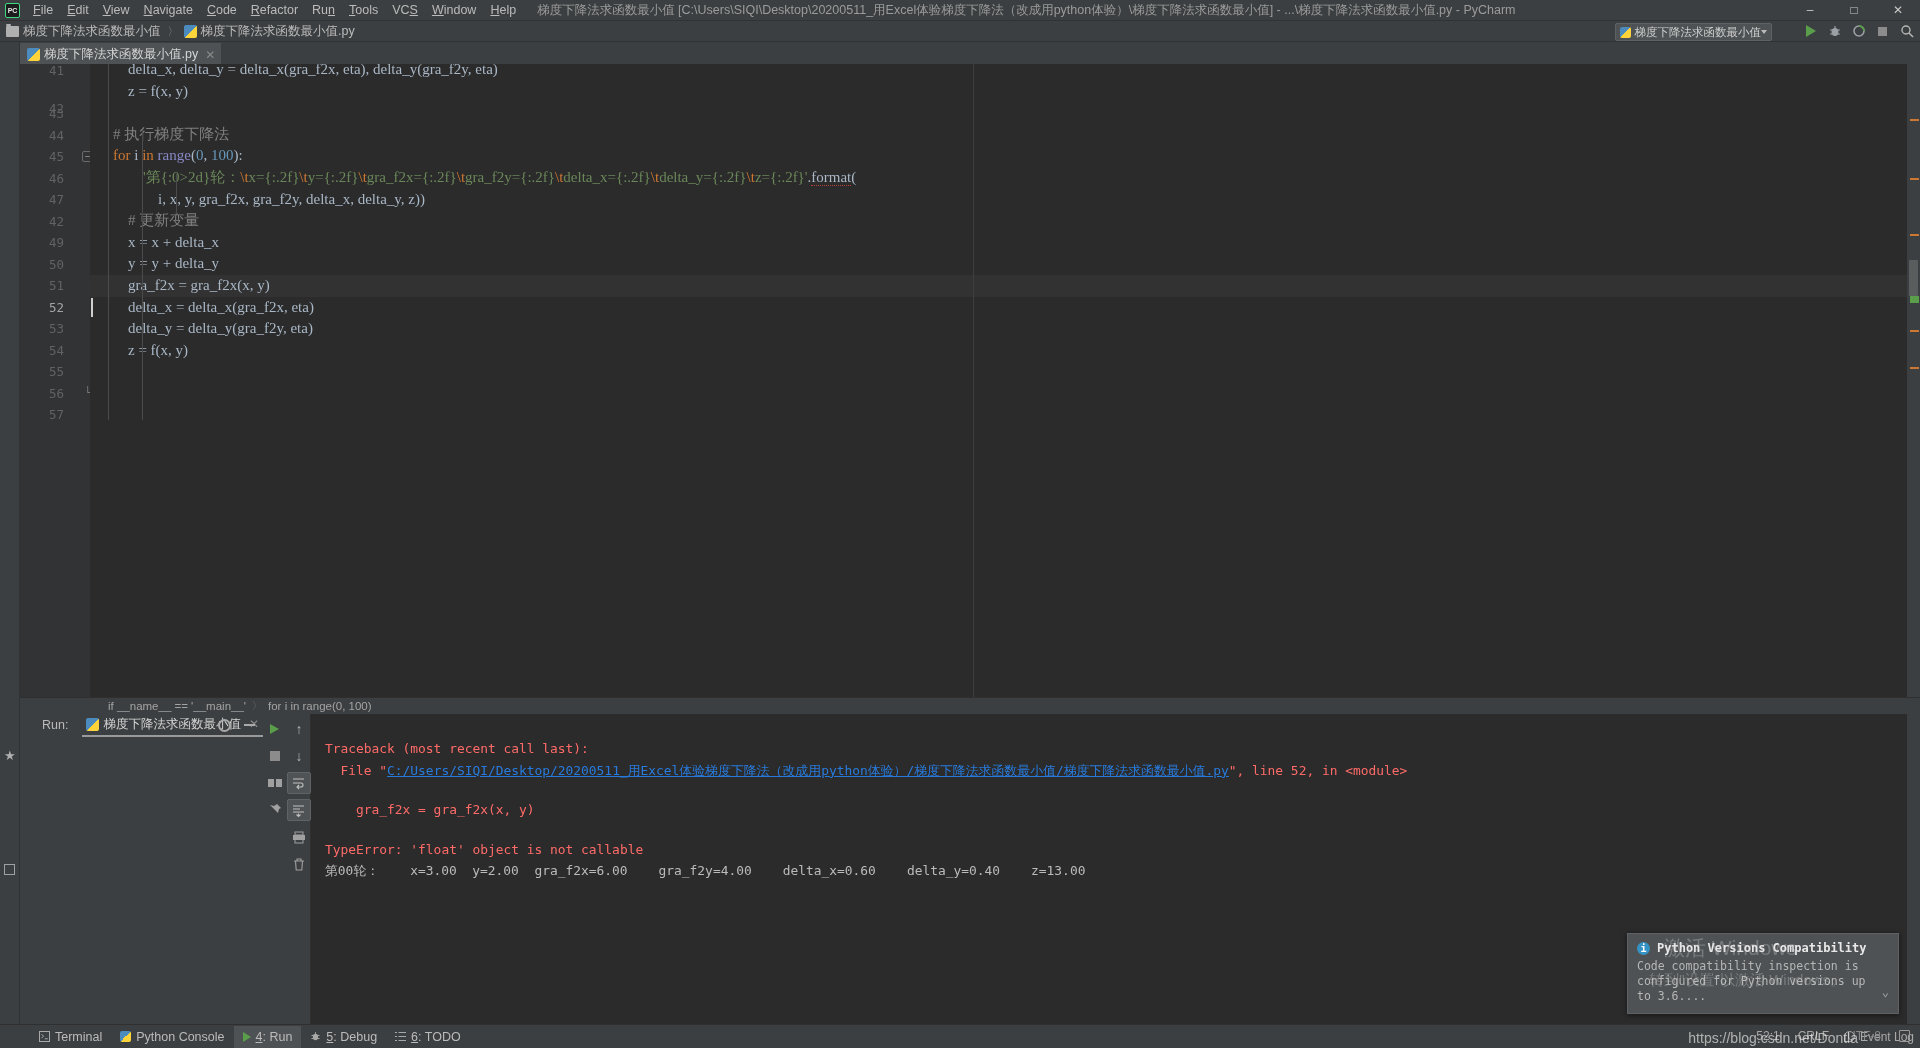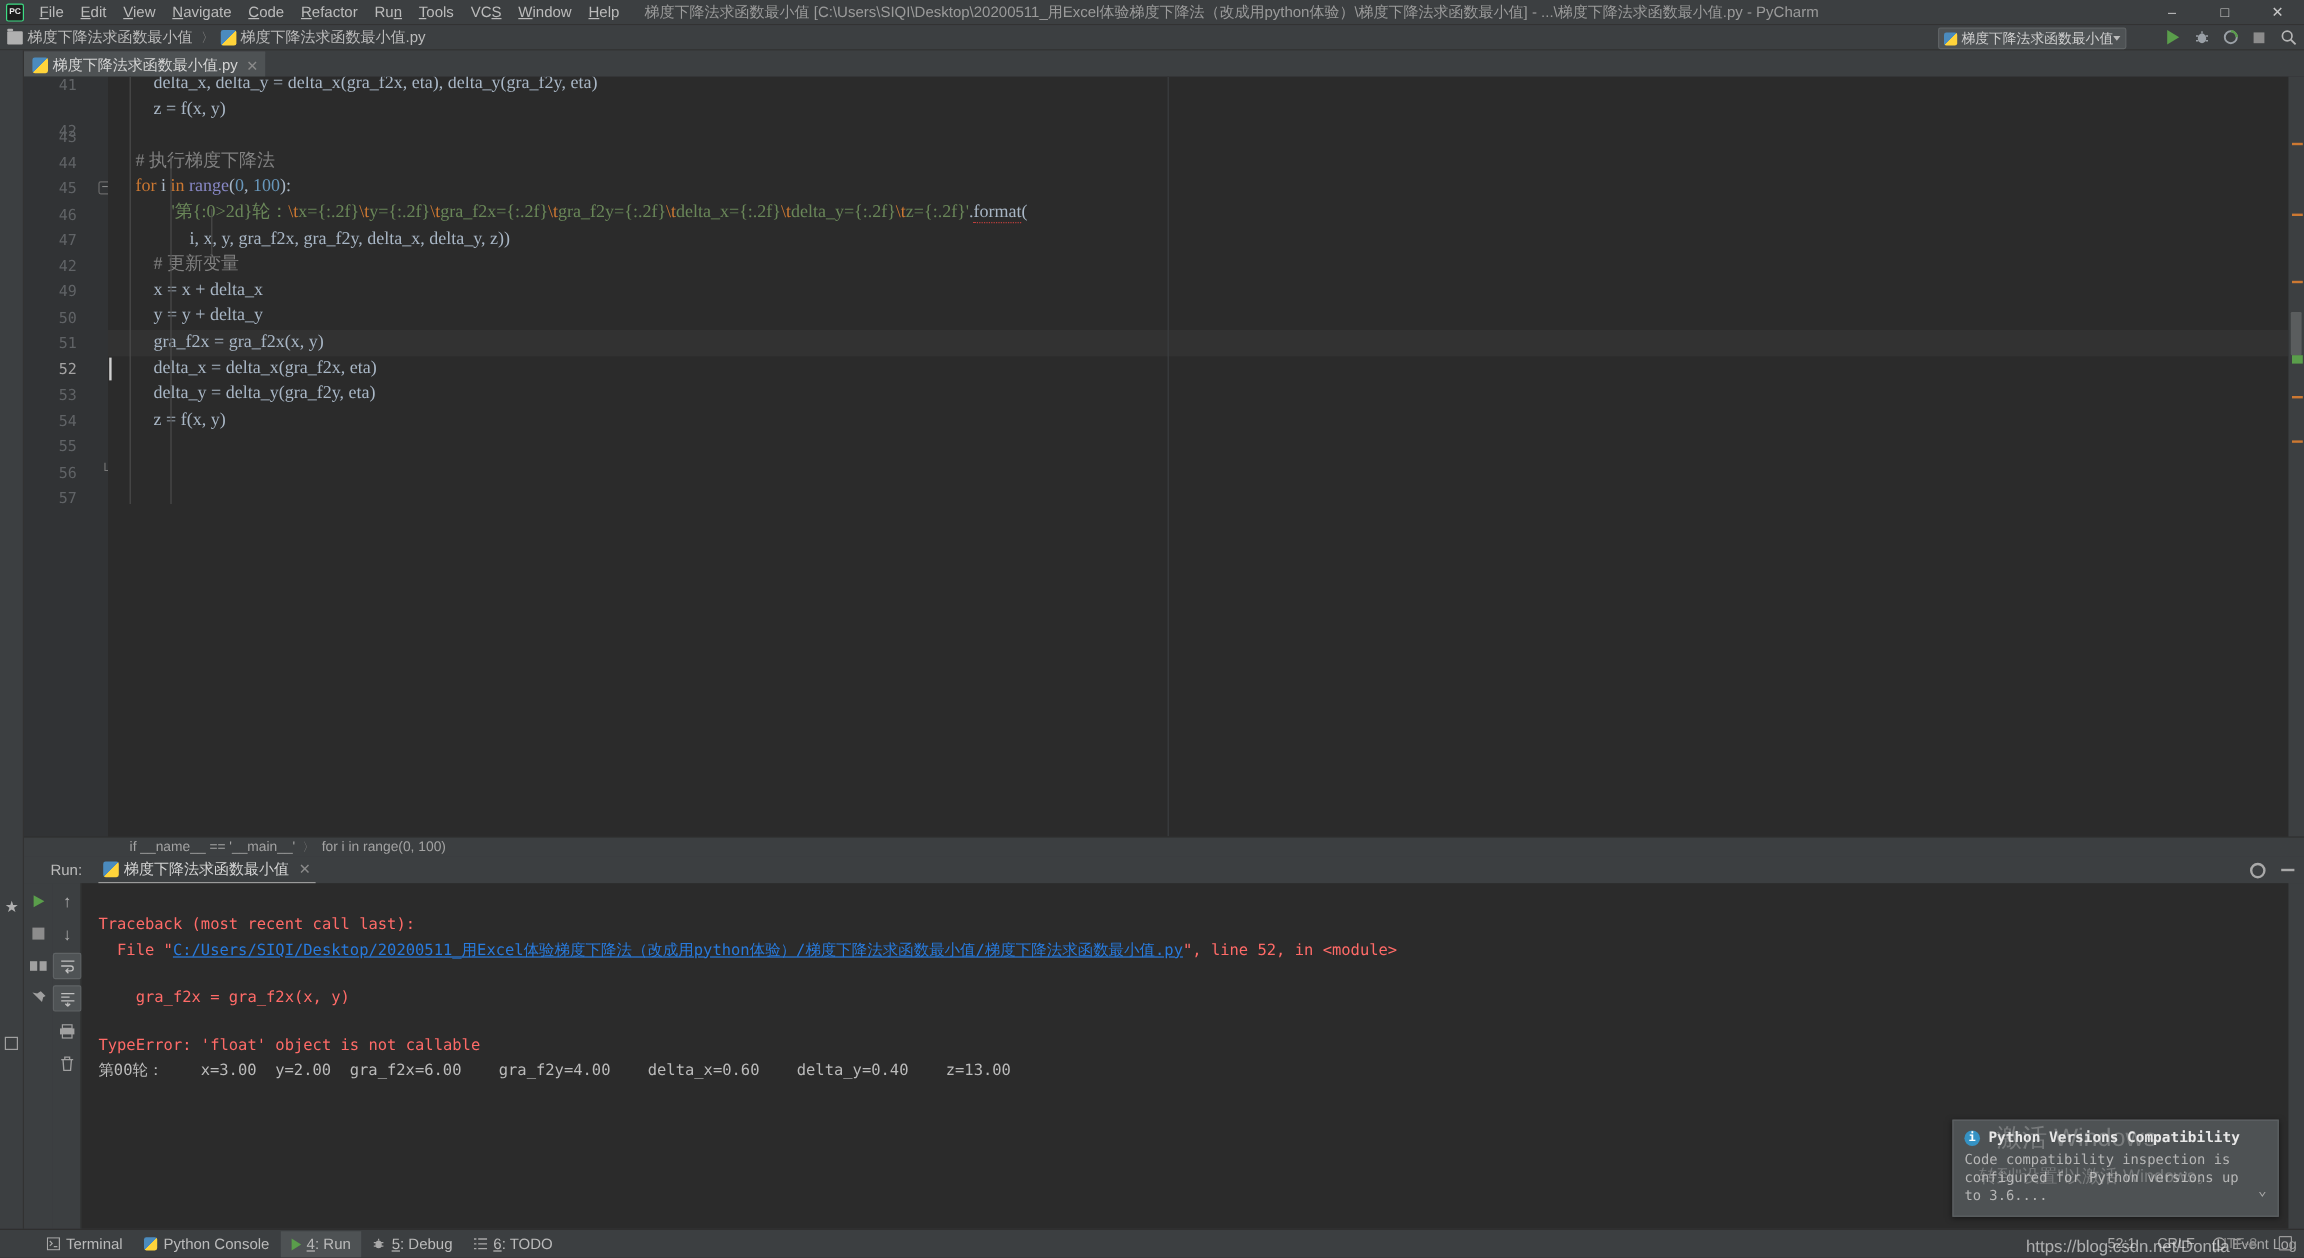--- a/index.html
+++ b/index.html
@@ -121,21 +121,21 @@
 
   
   #edcrumbs {
     height:17px; background:#3c3f41; display:flex; align-items:center;
     padding-left:88px; font-size:11.5px; color:#a3a3a3; flex:none;
     border-top:1px solid #2f2f2f;
   }
   #edcrumbs .sep { margin:0 6px; color:#777; font-size:10px; }
 
   
-  #runwin { flex:none; display:flex; flex-direction:column; background:#3c3f41; height:310px; }
+  #runwin { flex:none; display:flex; flex-direction:row; background:#3c3f41; height:310px; }
   #runhead { height:22px; display:flex; align-items:center; flex:none; position:relative; }
   #runhead .run-lbl { margin-left:22px; font-size:12.5px; color:#bbbbbb; }
   #runtab {
     display:flex; align-items:center; margin-left:14px; padding:2px 4px;
     border-bottom:2px solid #9a9a9a;
   }
   #runtab .t { font-size:12.5px; color:#d5d5d5; }
   #runtab .x { margin-left:8px; color:#8b8b8b; font-size:12px; }
   #runhead .right { position:absolute; right:8px; display:flex; gap:13px; align-items:center; }
   .gear { width:13px;height:13px;border:2px solid #a9a9a9;border-radius:50%; }

